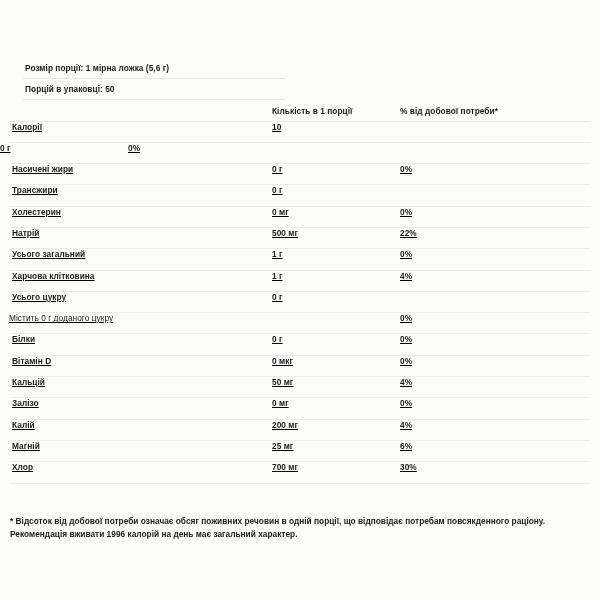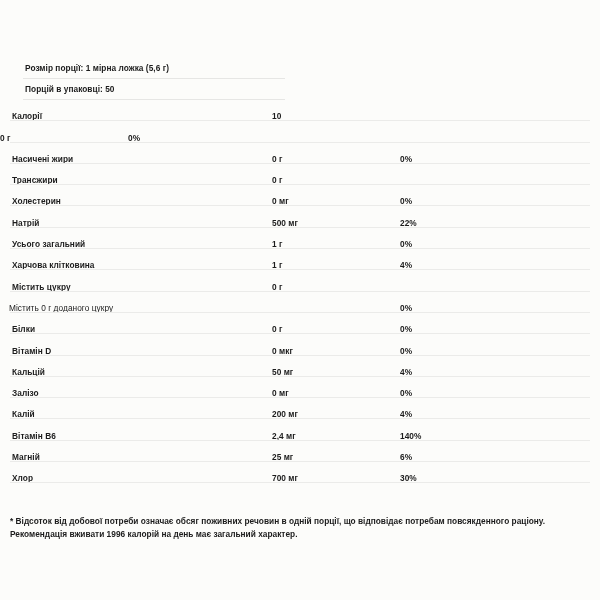--- a/index.html
+++ b/index.html
@@ -102,21 +102,22 @@
   }
   .head-row .amount-cell,
   .head-row .dv-cell {
     font-weight: bold;
   }
 
   .data-row {
     position: relative;
     height: 21.3px;
     display: flex;
-    align-items: flex-end;
+    align-items: flex-start;
+    text-decoration: underline;
   }
   .data-row::after {
     content: "";
     position: absolute;
     left: 10px;
     bottom: 0;
     width: 580px;
     height: 1px;
     background: #ebebe9;
   }
@@ -147,20 +148,25 @@
     <div class="serving-row">
       <div class="label-cell">Розмір порції: 1 мірна ложка (5,6 г)</div>
     </div>
     <div class="serving-row">
       <div class="label-cell">Порцій в упаковці: 50</div>
     </div>
   </div>
 
   <div class="nutri-table">
 
+    <div class="head-row">
+      <div class="label-cell"></div>
+      <div class="amount-cell">Кількість в 1 порції</div>
+      <div class="dv-cell">% від добової потреби*</div>
+    </div>
 
     <div class="data-row">
       <div class="label-cell">Калорії</div>
       <div class="amount-cell">10</div>
       <div class="dv-cell"></div>
     </div>
     <div class="data-row">
       <div class="amount-cell">0 г</div>
       <div class="dv-cell">0%</div>
     </div>
@@ -188,21 +194,21 @@
       <div class="label-cell">Усього загальний</div>
       <div class="amount-cell">1 г</div>
       <div class="dv-cell">0%</div>
     </div>
     <div class="data-row">
       <div class="label-cell">Харчова клітковина</div>
       <div class="amount-cell">1 г</div>
       <div class="dv-cell">4%</div>
     </div>
     <div class="data-row">
-      <div class="label-cell">Містить цукру</div>
+      <div class="label-cell">Усього цукру</div>
       <div class="amount-cell">0 г</div>
       <div class="dv-cell"></div>
     </div>
     <div class="data-row sub">
       <div class="label-cell">Містить 0 г доданого цукру</div>
       <div class="amount-cell"></div>
       <div class="dv-cell">0%</div>
     </div>
     <div class="data-row">
       <div class="label-cell">Білки</div>
@@ -223,25 +229,20 @@
       <div class="label-cell">Залізо</div>
       <div class="amount-cell">0 мг</div>
       <div class="dv-cell">0%</div>
     </div>
     <div class="data-row">
       <div class="label-cell">Калій</div>
       <div class="amount-cell">200 мг</div>
       <div class="dv-cell">4%</div>
     </div>
     <div class="data-row">
-      <div class="label-cell">Вітамін B6</div>
-      <div class="amount-cell">2,4 мг</div>
-      <div class="dv-cell">140%</div>
-    </div>
-    <div class="data-row">
       <div class="label-cell">Магній</div>
       <div class="amount-cell">25 мг</div>
       <div class="dv-cell">6%</div>
     </div>
     <div class="data-row">
       <div class="label-cell">Хлор</div>
       <div class="amount-cell">700 мг</div>
       <div class="dv-cell">30%</div>
     </div>
 

